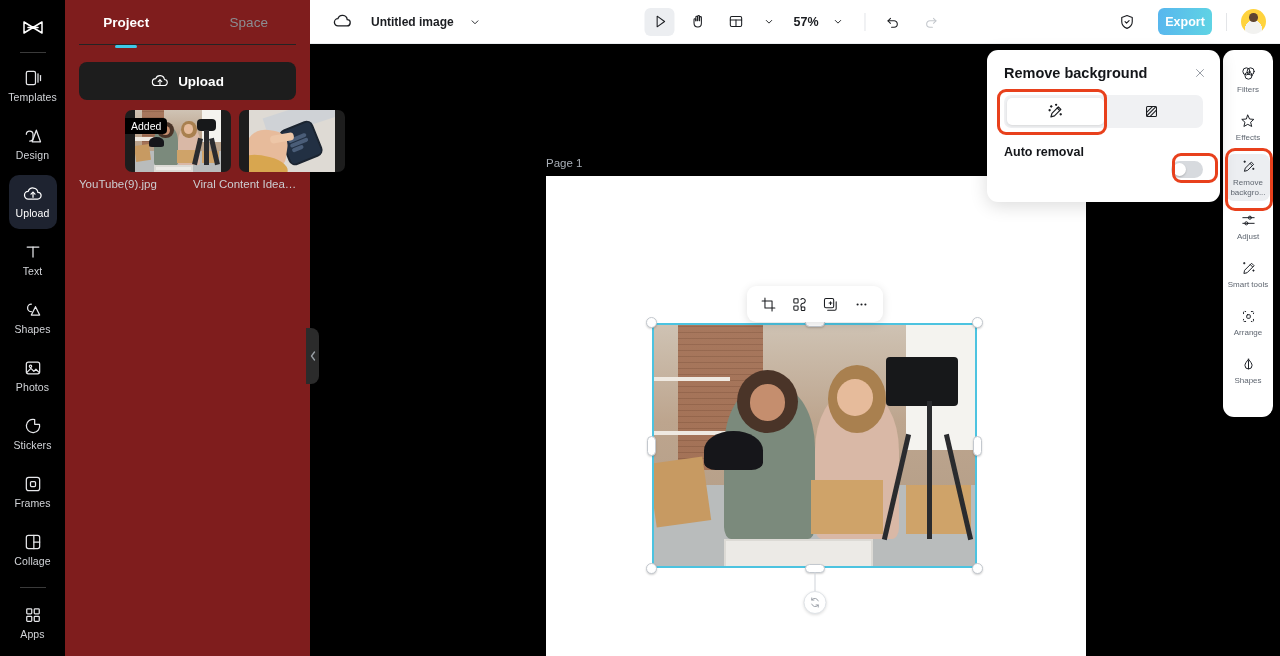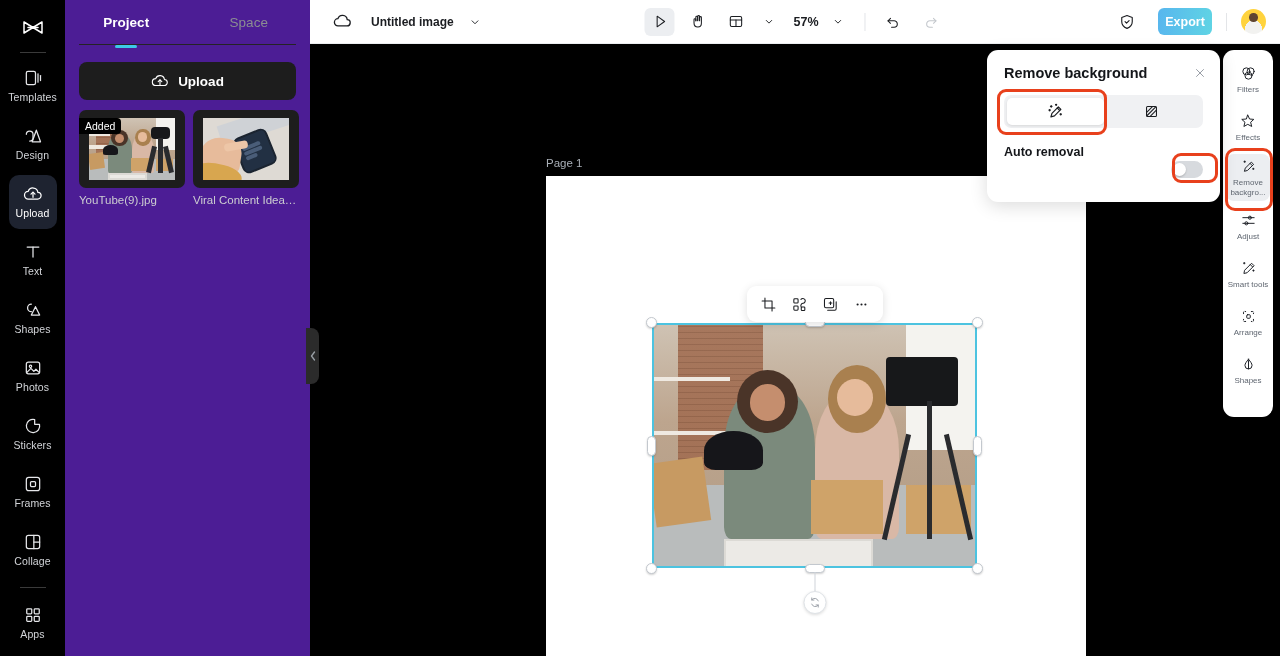--- a/index.html
+++ b/index.html
@@ -35,21 +35,21 @@
   .rail-icn path, .rail-icn circle, .rail-icn rect, .rail-icn line, .rail-icn polyline, .rail-icn polygon {
     stroke: #e6e7ea; fill: none; stroke-width: 1.5; stroke-linecap: round; stroke-linejoin: round;
   }
   .rail-item.active .rail-icn path, .rail-item.active .rail-icn circle { stroke: #ffffff; }
   .rail-sep { width: 26px; height: 1px; background: #3a3a3a; margin: 6px 0 8px; }
 
   
   .panel {
     position: absolute; left: 65px; top: 0;
     width: 245px; height: 656px;
-    background: #4c1d95;
+    background: #7f1d1d;
     z-index: 35;
   }
   .panel-tabs { display: flex; height: 44px; position: relative; }
   .panel-tab {
     flex: 1; display: flex; align-items: center; justify-content: center;
     font-size: 13.5px; color: #8b8d92; cursor: pointer; position: relative; font-weight: 400;
   }
   .panel-tab.active { color: #ffffff; font-weight: 700; }
   .panel-tab.active::after {
     content: ''; position: absolute; bottom: -4px; left: 50%; transform: translateX(-50%);
@@ -61,23 +61,23 @@
     position: absolute; left: 14px; top: 62px; right: 14px; height: 38px;
     background: #1d1d1d; border-radius: 8px;
     display: flex; align-items: center; justify-content: center; gap: 9px;
     cursor: pointer;
   }
   .upload-btn span { color: #ffffff; font-size: 13.5px; font-weight: 600; }
 
   .thumbs { position: absolute; left: 14px; top: 110px; display: flex; gap: 8px; }
   .thumb-cell { width: 106px; cursor: pointer; }
   .thumb-box {
-    width: 106px; height: 78px; border-radius: 7px; background: #1d1d1d;
+    width: 106px; height: 62px; border-radius: 7px; background: #1d1d1d;
     position: relative; overflow: hidden;
-    display: flex; align-items: center; justify-content: center;
+    display: flex; align-items: center; justify-content: center; margin-left: 46px;
   }
   .thumb-inner { width: 86px; height: 62px; position: relative; overflow: hidden; }
   .badge {
     position: absolute; left: 0; top: 8px;
     background: #000; color: #fff; font-size: 10.5px;
     padding: 2px 6px; border-radius: 0 4px 4px 0; z-index: 3; font-weight: 400;
   }
   .thumb-name {
     margin-top: 6px; font-size: 11.5px; color: #cccdd1;
     white-space: nowrap; overflow: hidden; text-overflow: ellipsis;

